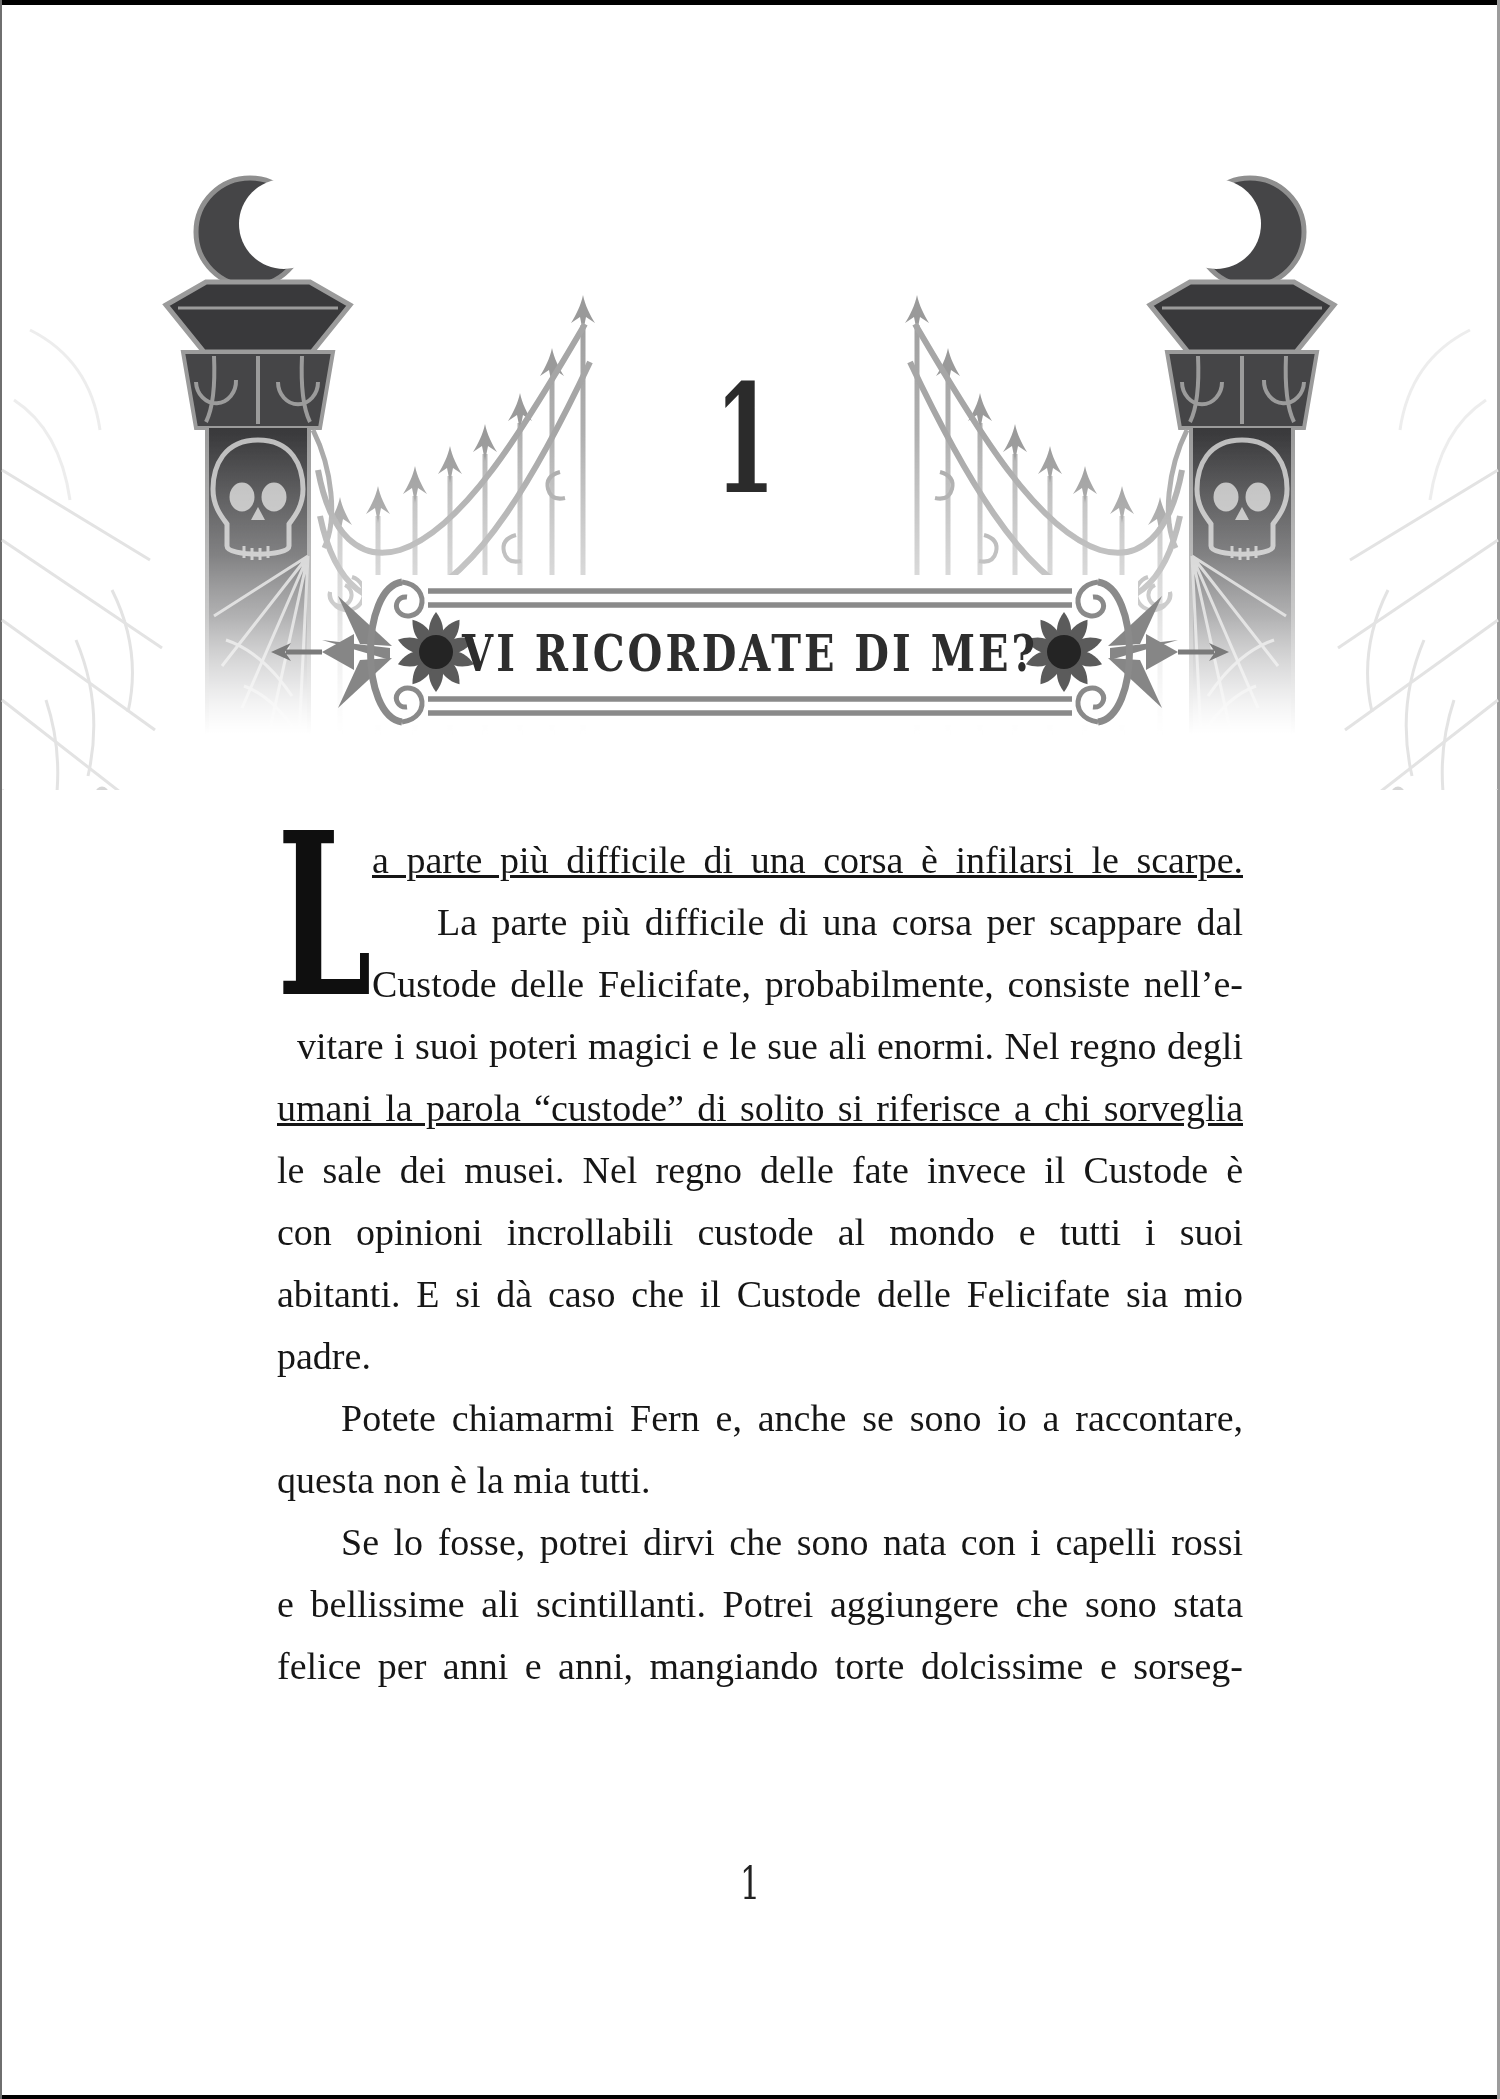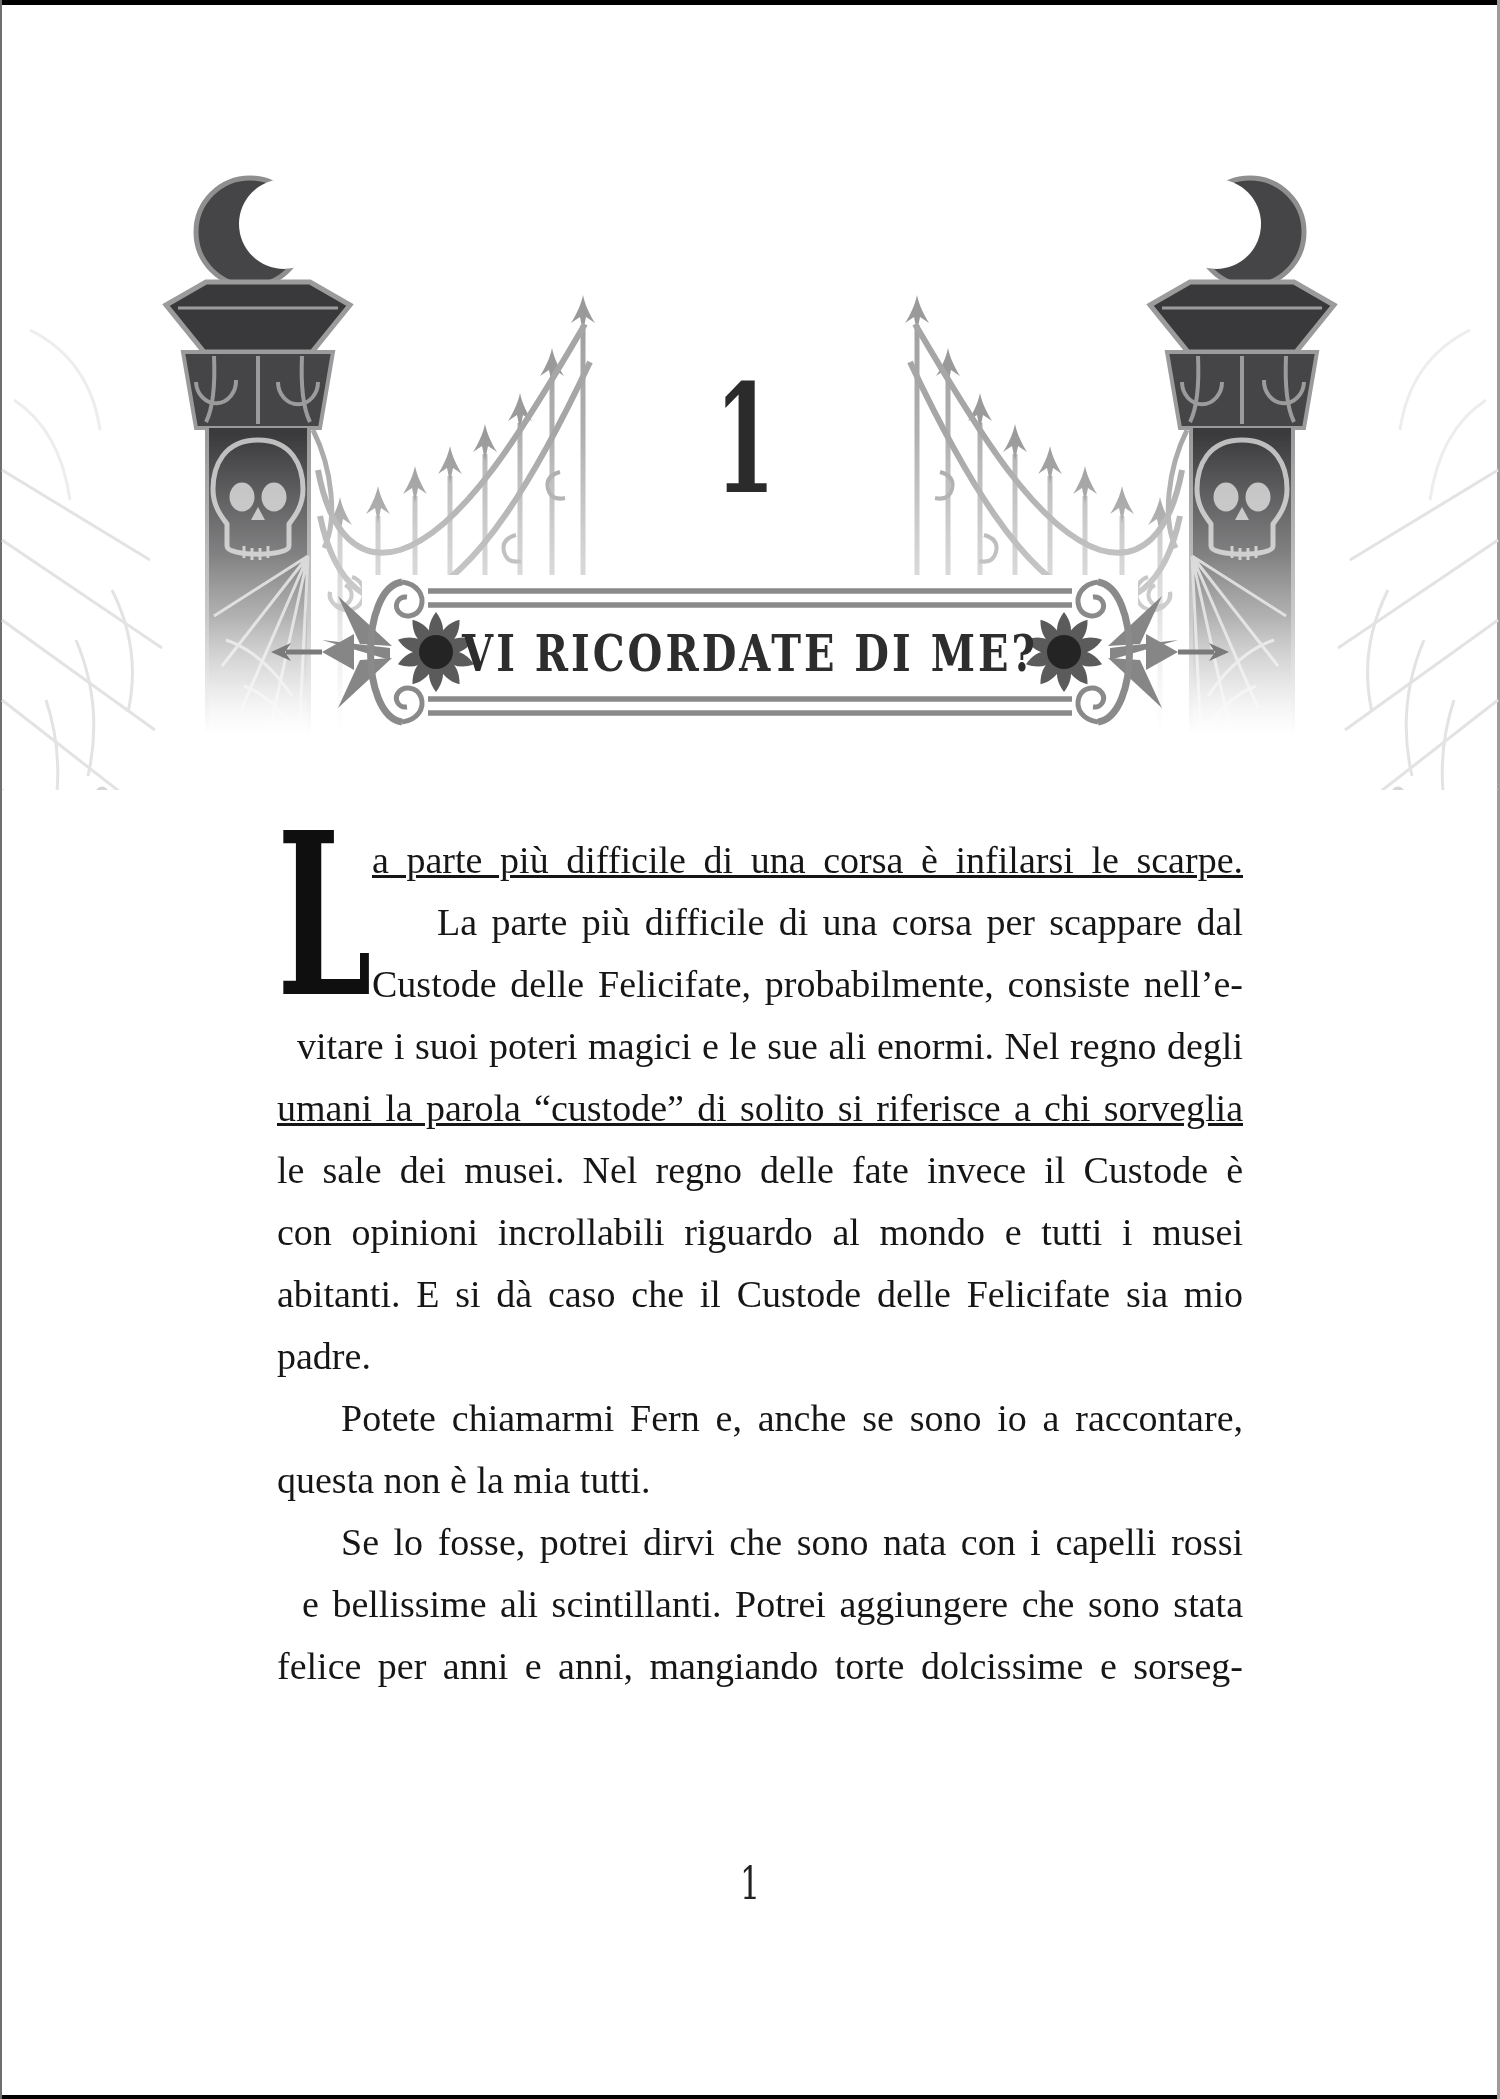--- a/index.html
+++ b/index.html
@@ -195,24 +195,24 @@
 
   <div class="text-block">
     <div class="dropcap">L</div>
 
   <div class="line j" style="padding-left: 95px; text-decoration: underline;">a parte più difficile di una corsa è infilarsi le scarpe.</div>
       <div class="line j" style="padding-left: 160px;">La parte più difficile di una corsa per scappare dal</div>
       <div class="line j" style="padding-left: 95px;">Custode delle Felicifate, probabilmente, consiste nell’e-</div>
       <div class="line j" style="padding-left: 0px; margin-left: 20px;">vitare i suoi poteri magici e le sue ali enormi. Nel regno degli</div>
       <div class="line j" style="padding-left: 0px; text-decoration: underline;">umani la parola “custode” di solito si riferisce a chi sorveglia</div>
       <div class="line j" style="padding-left: 0px;">le sale dei musei. Nel regno delle fate invece il Custode è</div>
-      <div class="line j" style="padding-left: 0px;">con opinioni incrollabili riguardo al mondo e tutti i musei</div>
+      <div class="line j" style="padding-left: 0px;">con opinioni incrollabili custode al mondo e tutti i suoi</div>
       <div class="line j" style="padding-left: 0px;">abitanti. E si dà caso che il Custode delle Felicifate sia mio</div>
       <div class="line" style="padding-left: 0px;">padre.</div>
       <div class="line j" style="padding-left: 64px;">Potete chiamarmi Fern e, anche se sono io a raccontare,</div>
       <div class="line" style="padding-left: 0px;">questa non è la mia tutti.</div>
       <div class="line j" style="padding-left: 64px;">Se lo fosse, potrei dirvi che sono nata con i capelli rossi</div>
-      <div class="line j" style="padding-left: 0px; margin-left: 25px;">e bellissime ali scintillanti. Potrei aggiungere che sono stata</div>
+      <div class="line j" style="padding-left: 0px;">e bellissime ali scintillanti. Potrei aggiungere che sono stata</div>
       <div class="line j" style="padding-left: 0px;">felice per anni e anni, mangiando torte dolcissime e sorseg-</div>
     </div>
 
   <div class="folio">1</div>
 </div>
 
 </body></html>

